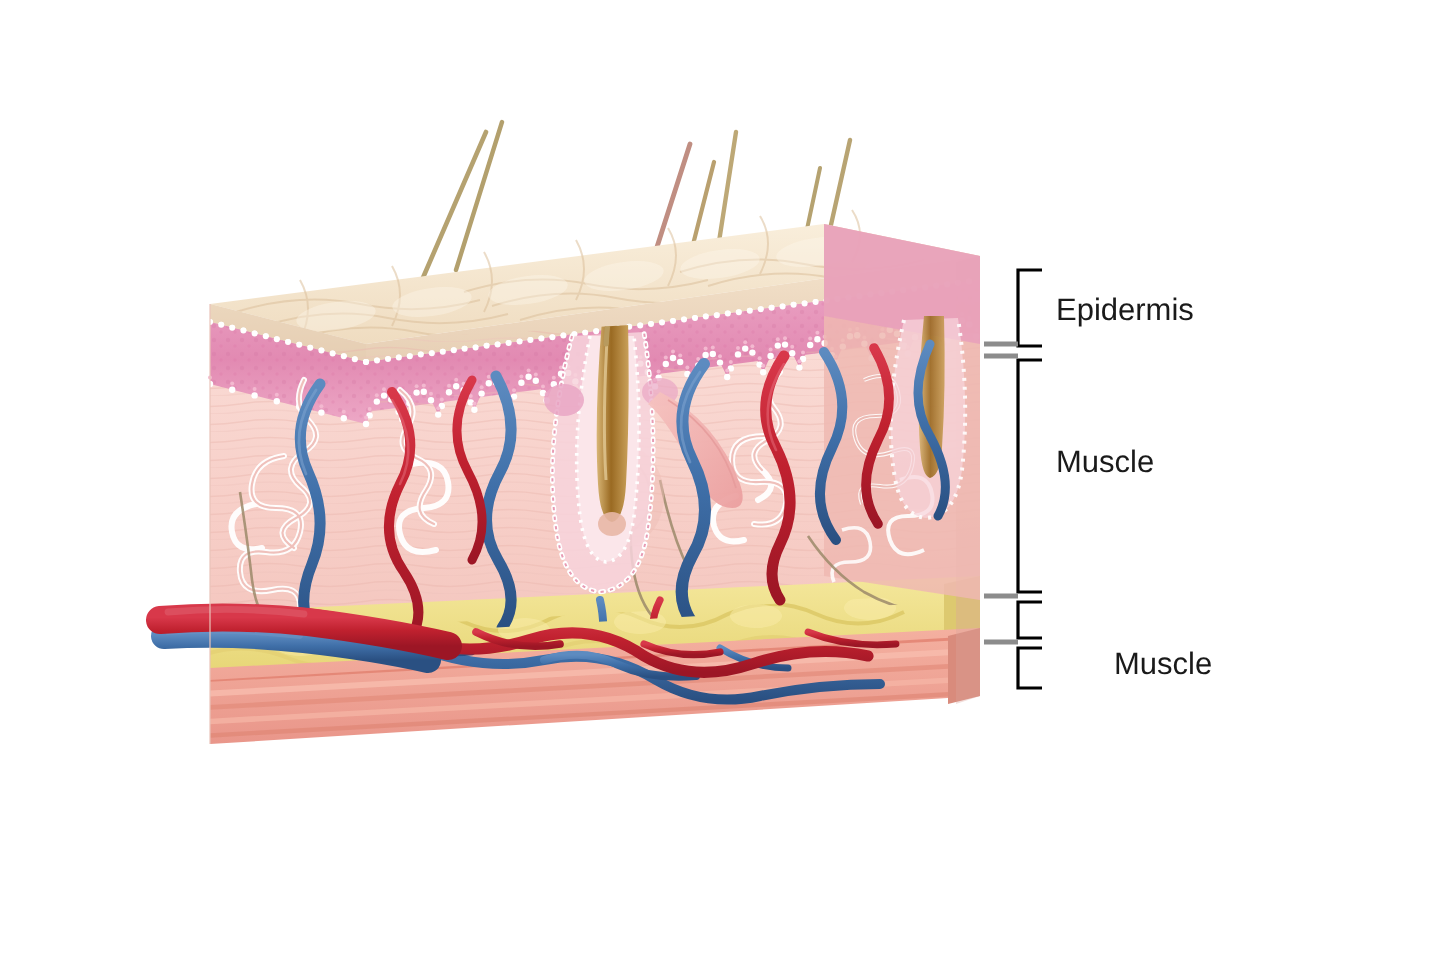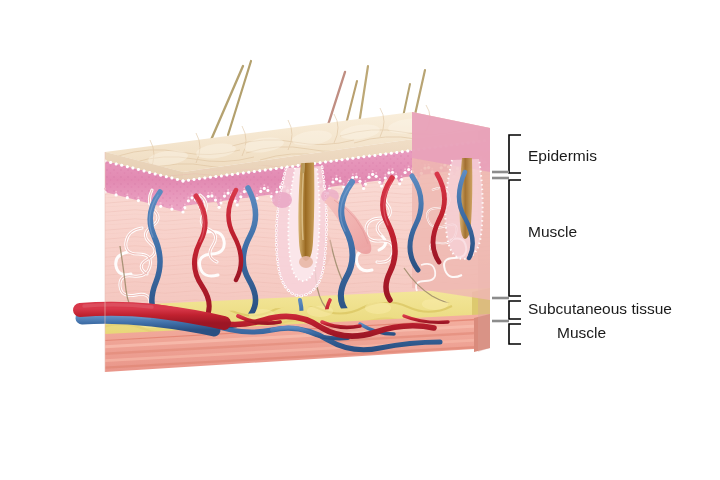--- a/index.html
+++ b/index.html
@@ -719,16 +719,15 @@
 
       <path d="M521,301 L509,301 L509,319 L521,319" fill="none" stroke="#000000" stroke-width="1.6"></path>
 
       <path d="M521,324 L509,324 L509,344 L521,344" fill="none" stroke="#000000" stroke-width="1.6"></path>
       <path d="M492,321 L509,321" stroke="#8c8c8c" stroke-width="2.6"></path>
     </g>
   </svg>
 
   <div class="lbl" id="lbl-epidermis">Epidermis</div>
   <div class="lbl" id="lbl-dermis">Muscle</div>
-  <div class="lbl" id="lbl-subcutaneous">Subcutaneous tissue</div>
   <div class="lbl" id="lbl-muscle">Muscle</div>
 
 </div>
 
 </body></html>

